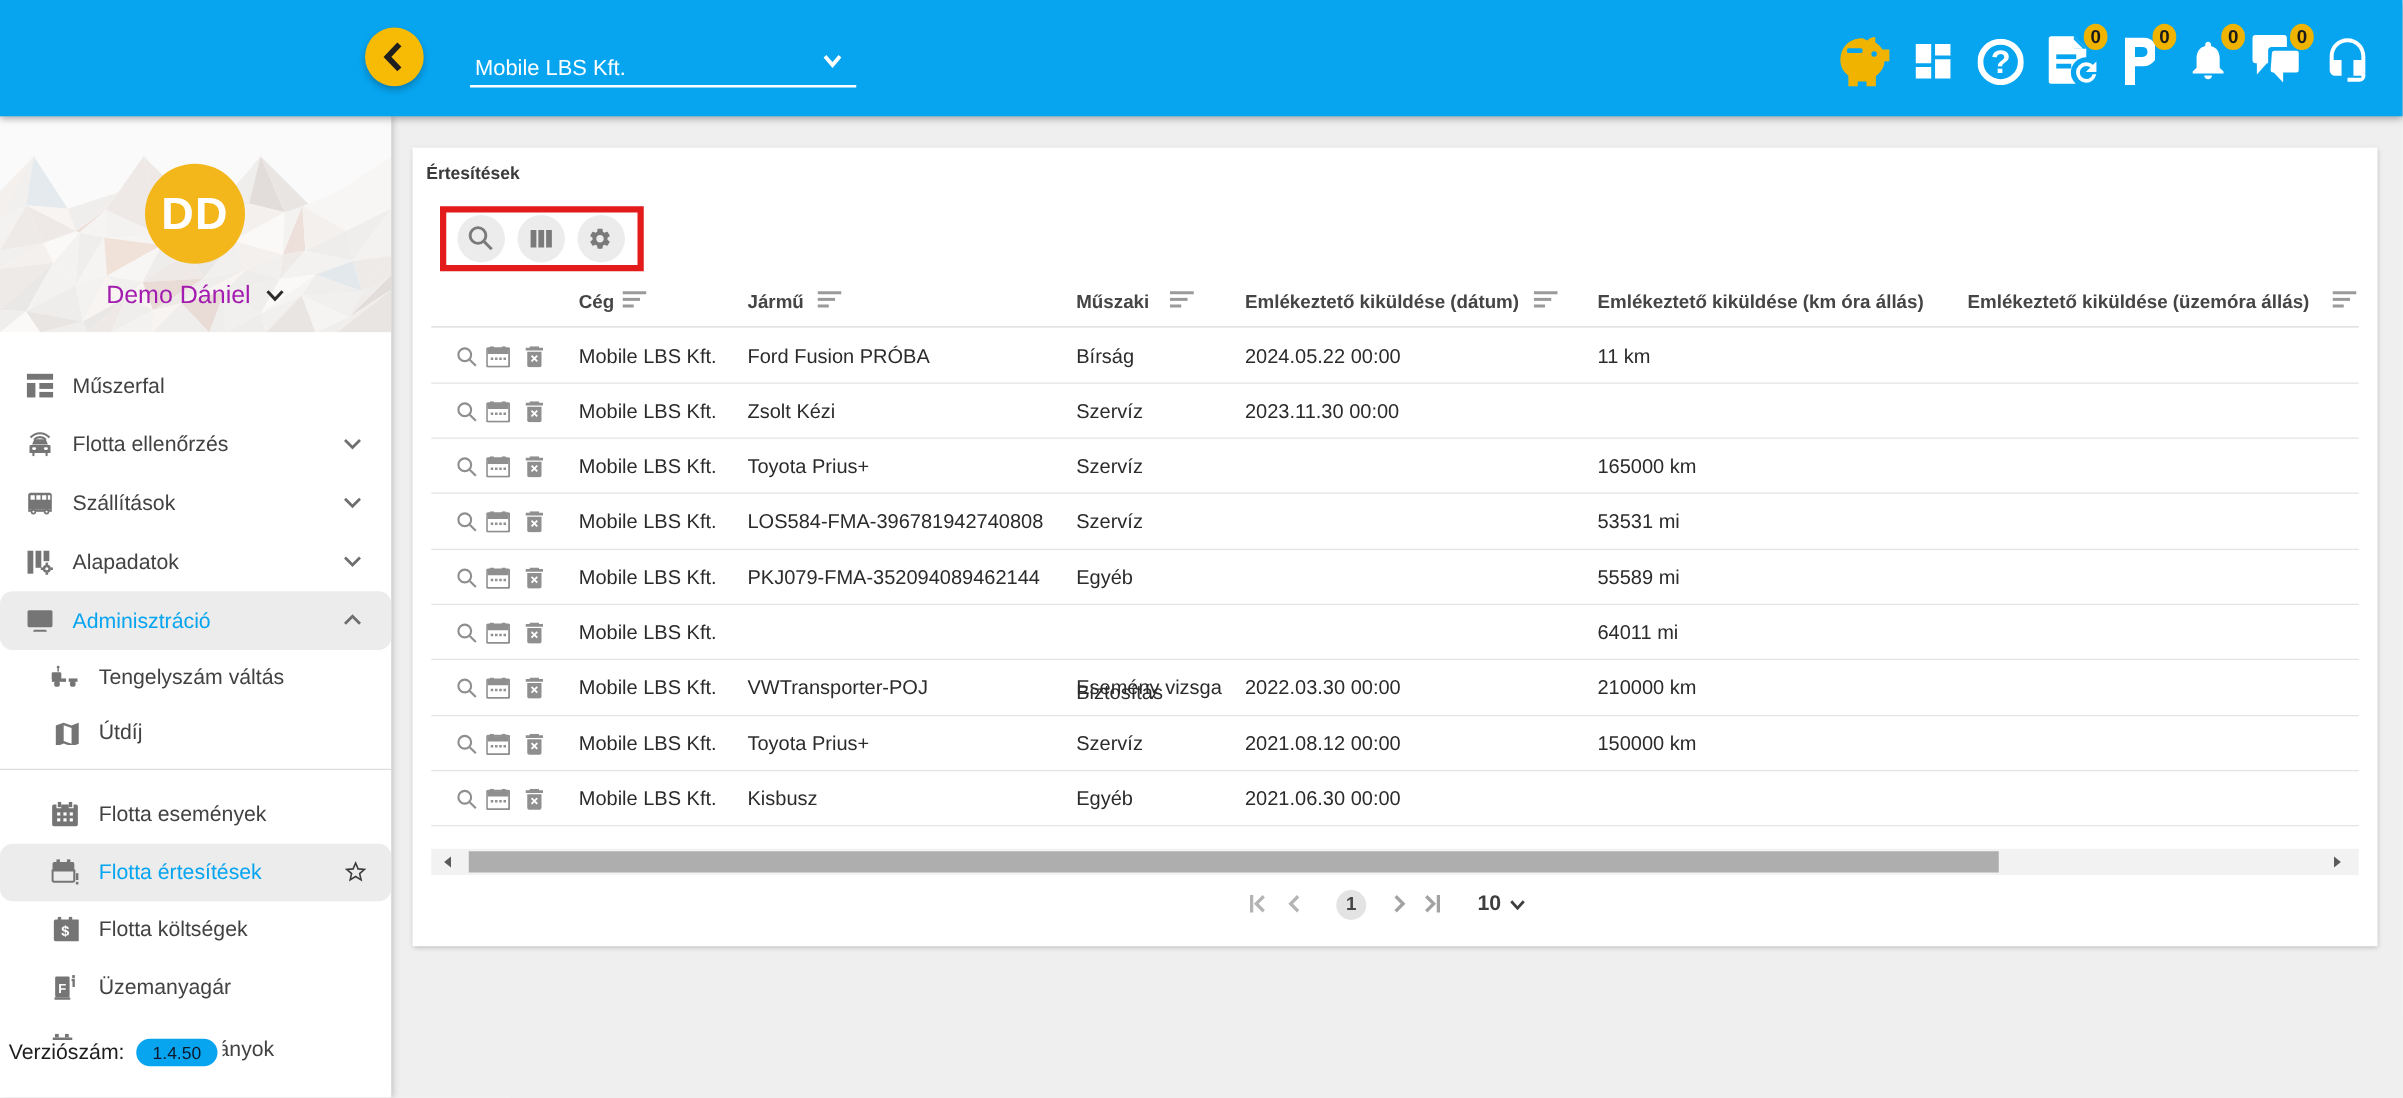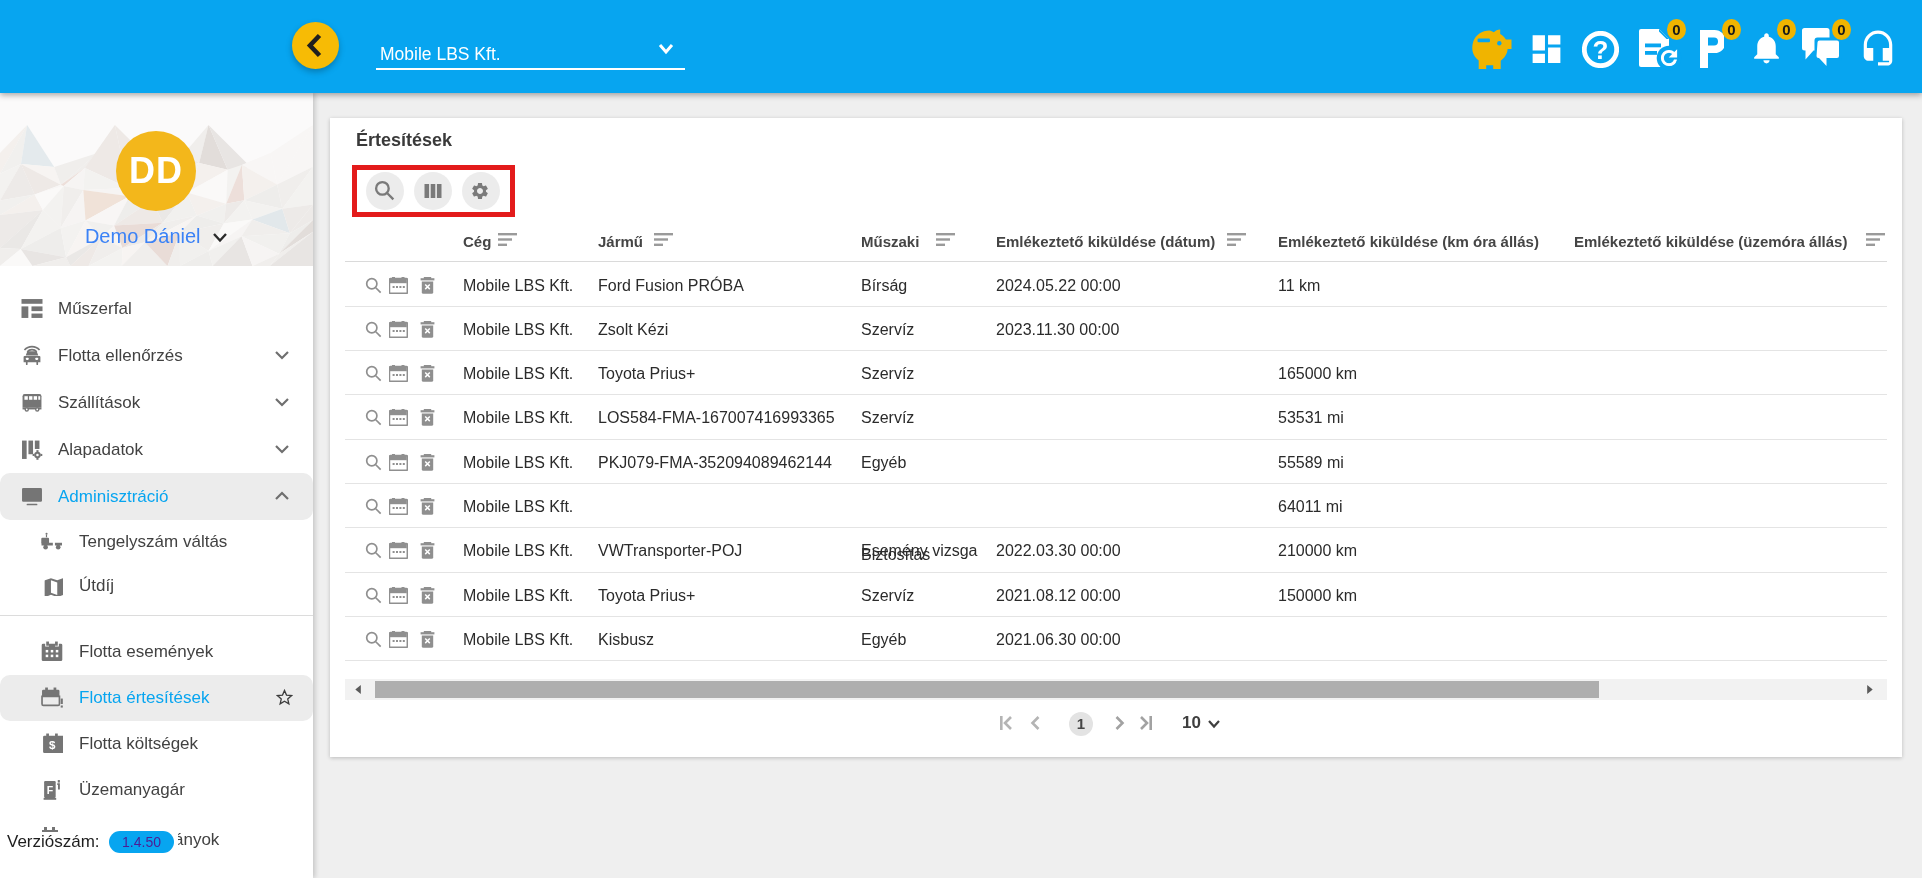--- a/index.html
+++ b/index.html
@@ -16,33 +16,33 @@
   .badge { position:absolute; width:19px; height:21px; border-radius:50%;
     background:#f0b400; color:#1a1a1a; font-size:15px; font-weight:bold;
     text-align:center; line-height:21px; z-index:5; }
   #sidebar { position:absolute; left:0; top:93px; width:313px; height:785px;
     background:#fff; box-shadow:2px 0 5px rgba(0,0,0,.18); z-index:20; }
   #profile { position:absolute; left:0; top:0; width:313px; height:173px; overflow:hidden; }
   #avatar { position:absolute; left:116px; top:38px; width:80px; height:80px;
     border-radius:50%; background:#f3b71b; color:#fff; font-size:36px; font-weight:bold;
     text-align:center; line-height:80px; letter-spacing:1px; }
   #username { position:absolute; left:0; top:132px; width:313px; text-align:center;
-    font-size:20px; color:#3b82f6; }
+    font-size:20px; color:#a21caf; }
   .mi { position:absolute; left:0; width:313px; }
   .mi .lb { position:absolute; left:79px; font-size:17px; color:#424242; white-space:nowrap; }
   .sel { background:#ececec;border-radius:10px; }
   .sel .lb { color:#07a5f0 !important; }
   #versionbox { position:absolute; left:0; top:739px; width:178px; height:40px; background:#fff; }
   #versionlabel { position:absolute; left:7px; top:739px; font-size:17px; color:#1e1e1e; }
   #versionpill { position:absolute; left:109px; top:738px; width:65px; height:22px;
-    background:#07a5f0; border-radius:11px; color:#4c1d95; font-size:14px; text-align:center;
+    background:#07a5f0; border-radius:11px; color:#0f172a; font-size:14px; text-align:center;
     line-height:22px; }
   #card { position:absolute; left:330px; top:118px; width:1572px; height:639px;
     background:#fff; box-shadow:0 1px 4px rgba(0,0,0,.22); }
-  #cardtitle { position:absolute; left:26px; top:12px; font-size:18px; font-weight:bold; color:#3a3a3a; }
+  #cardtitle { position:absolute; left:11px; top:12px; font-size:14px; font-weight:bold; color:#3a3a3a; }
   #redbox { position:absolute; left:22px; top:47px; width:163px; height:52px;
     border:5px solid #e31b1b; background:#fff; }
   .cbtn { position:absolute; top:2px; width:38px; height:38px; border-radius:50%; background:#ececec; }
   .hcell { position:absolute; font-size:15px; font-weight:bold; color:#454545; white-space:nowrap; }
   .tcell { position:absolute; font-size:16px; color:#2b2b2b; white-space:nowrap; }
   #hscroll { position:absolute; left:15px; top:561px; width:1542px; height:21px; background:#f2f2f2; }
   #hthumb { position:absolute; left:30px; top:2px; width:1224px; height:17px; background:#aeaeae; }
   #pgone { position:absolute; width:24px; height:24px; border-radius:50%;
     background:#e3e3e3; text-align:center; line-height:24px; font-size:15px; font-weight:bold; color:#454545; }
 </style>
@@ -513,21 +513,21 @@
           <rect x="13.8" y="9" width="2" height="2"></rect>
         </g>
       </svg>
       <svg class="abs" style="left:75px; top:13px;" width="15" height="17" viewBox="0 0 15 17">
         <rect x="3.8" y="0" width="7.4" height="2.2" fill="#8f8f8f"></rect>
         <rect x="0.6" y="1.2" width="13.8" height="2.2" fill="#8f8f8f"></rect>
         <path d="M1.8,4.4 h11.4 v10.8 a1.6,1.6 0 0 1 -1.6,1.6 h-8.2 a1.6,1.6 0 0 1 -1.6,-1.6 z" fill="#8f8f8f"></path>
         <path d="M5.2,7.5 l4.6,4.6 M9.8,7.5 l-4.6,4.6" stroke="#fff" stroke-width="1.5"></path>
       </svg>
       <div class="tcell" style="left:118px; top:0; line-height:44px;">Mobile LBS Kft.</div>
-      <div class="tcell" style="left:253px; top:0; line-height:44px;">LOS584-FMA-167007416993365</div>
+      <div class="tcell" style="left:253px; top:0; line-height:44px;">LOS584-FMA-396781942740808</div>
       <div class="tcell" style="left:516px; top:0; line-height:44px;">Szervíz</div>
       <div class="tcell" style="left:933px; top:0; line-height:44px;">53531 mi</div>
     </div>
     <div class="abs" style="left:15px; top:322.7px; width:1542px; height:43.30px; border-bottom:1px solid #e4e4e4;">
       <svg class="abs" style="left:20px; top:13px;" width="17" height="17" viewBox="0 0 18 18">
         <circle cx="7.2" cy="7.2" r="5.4" fill="none" stroke="#8f8f8f" stroke-width="1.8"></circle>
         <path d="M11.4,11.4 L16.6,16.6" stroke="#8f8f8f" stroke-width="1.8"></path>
       </svg>
       <svg class="abs" style="left:44px; top:13px;" width="19" height="17" viewBox="0 0 19 17">
         <rect x="3" y="0" width="3" height="3.4" fill="#8f8f8f"></rect>

